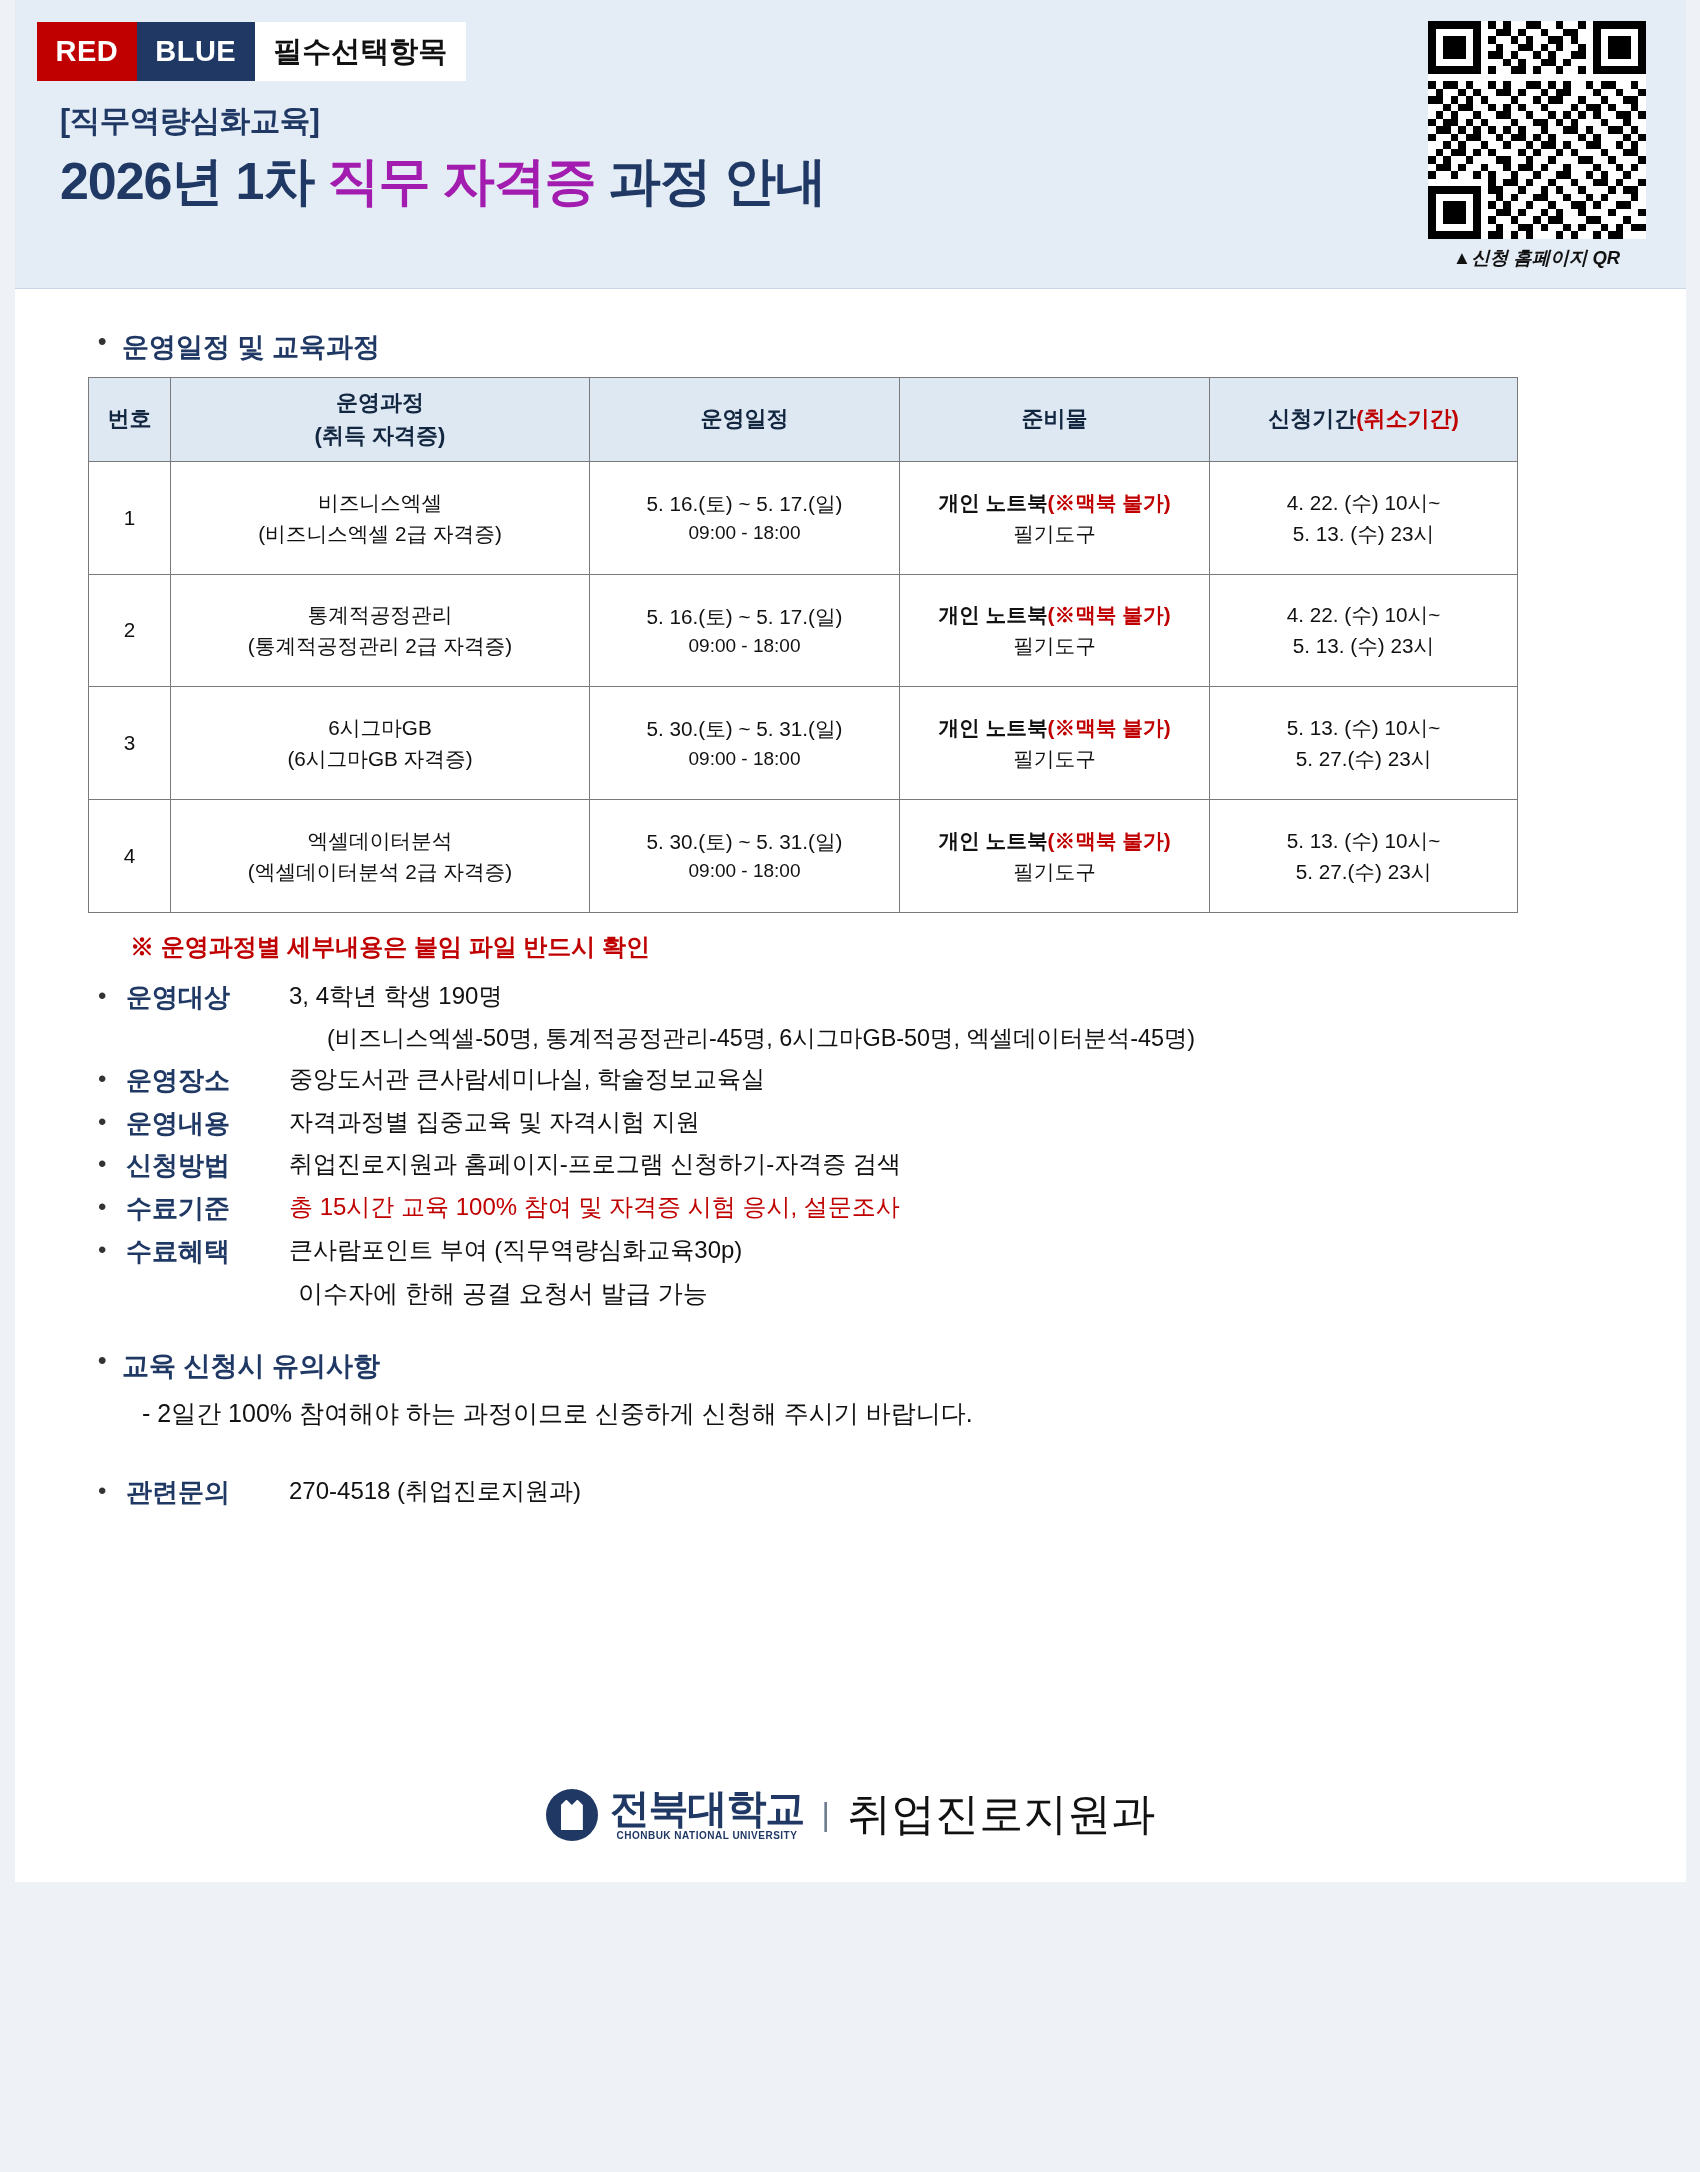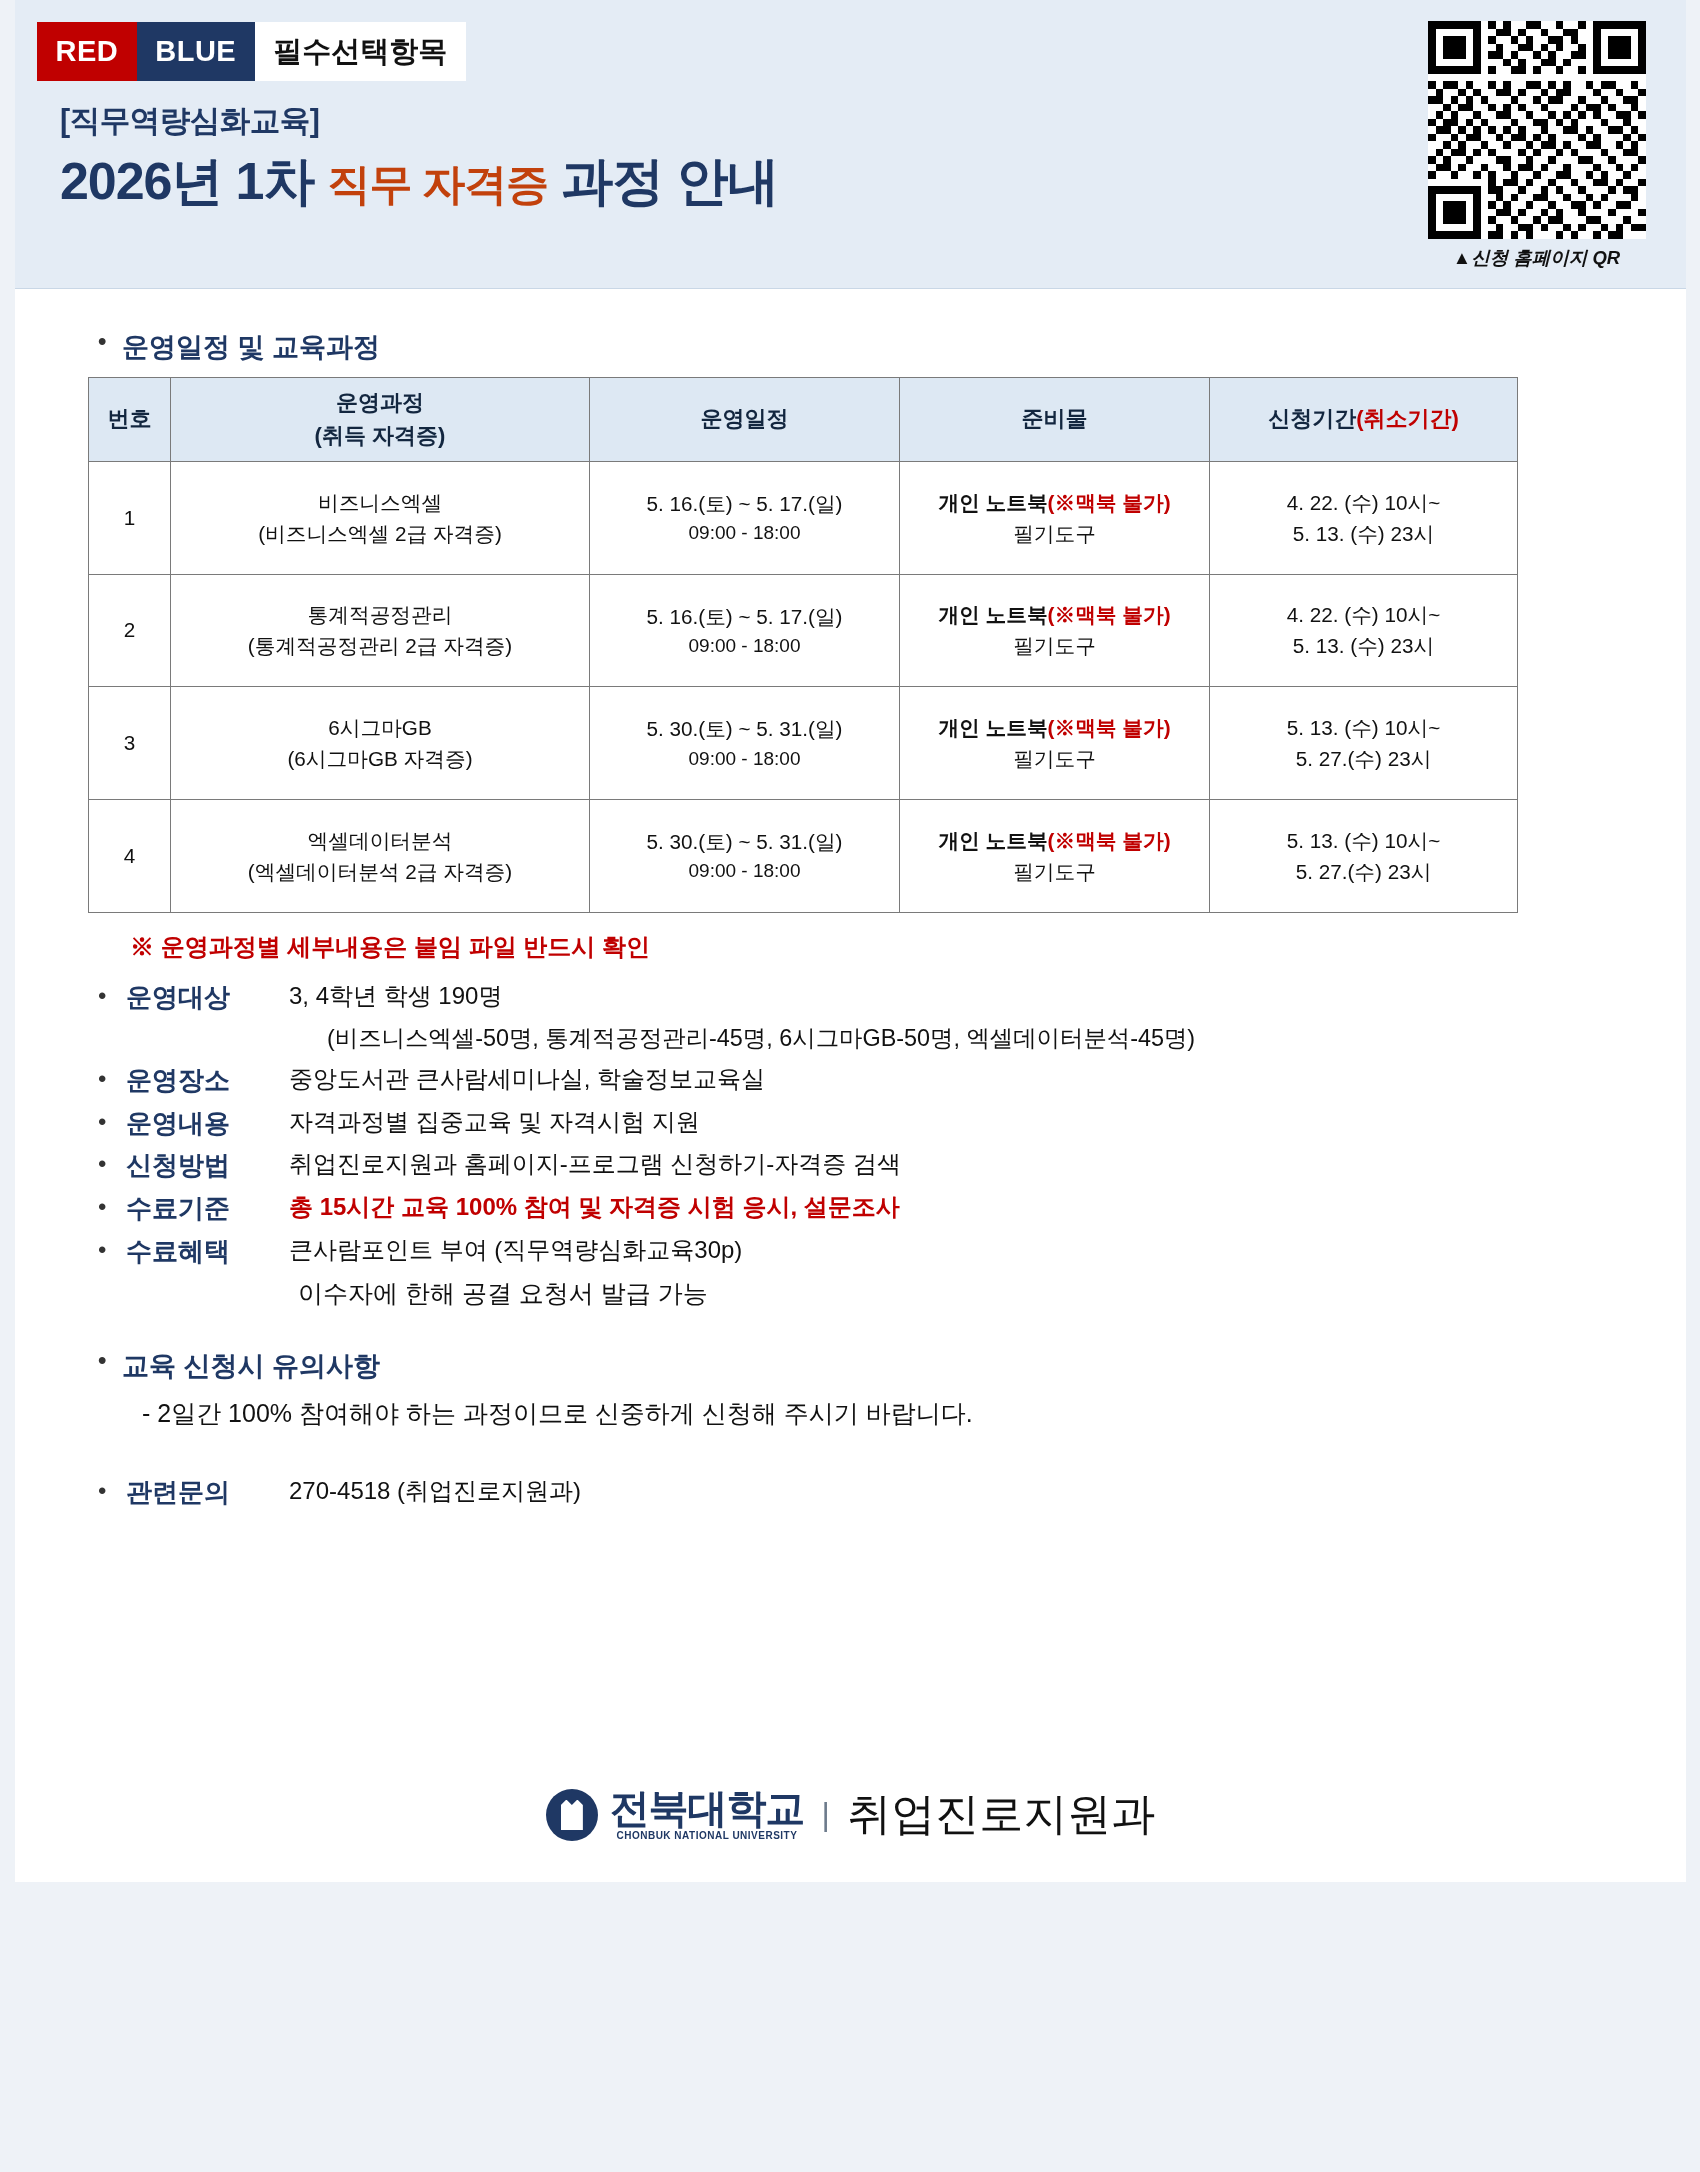--- a/index.html
+++ b/index.html
@@ -74,22 +74,22 @@
     position: absolute;
     left: 60px;
     top: 147px;
     font-size: 52px;
     font-weight: bold;
     color: #1f3864;
     letter-spacing: -1.1px;
     white-space: nowrap;
   }
   .maintitle .big {
-    font-size: 43px;
-    color: #c2410c;
+    font-size: 52px;
+    color: #a21caf;
   }
   .qr-box {
     position: absolute;
     right: 50px;
     top: 20.7px;
     width: 229px;
     text-align: center;
   }
   .qr-img {
     width: 218px;
@@ -194,21 +194,21 @@
     line-height: 1.35;
     white-space: nowrap;
   }
   .info-value {
     font-size: 24px;
     color: #111;
     line-height: 1.35;
   }
   .info-value.em {
     color: #c00000;
-    font-weight: bold;
+    font-weight: normal;
     text-align: center;
   }
   .info-sub {
     margin: 3.3px 0 8.7px 229px;
     font-size: 23.4px;
     color: #111;
   }
   .info-cont {
     margin: 6.5px 0 0 200px;
     font-size: 25px;

